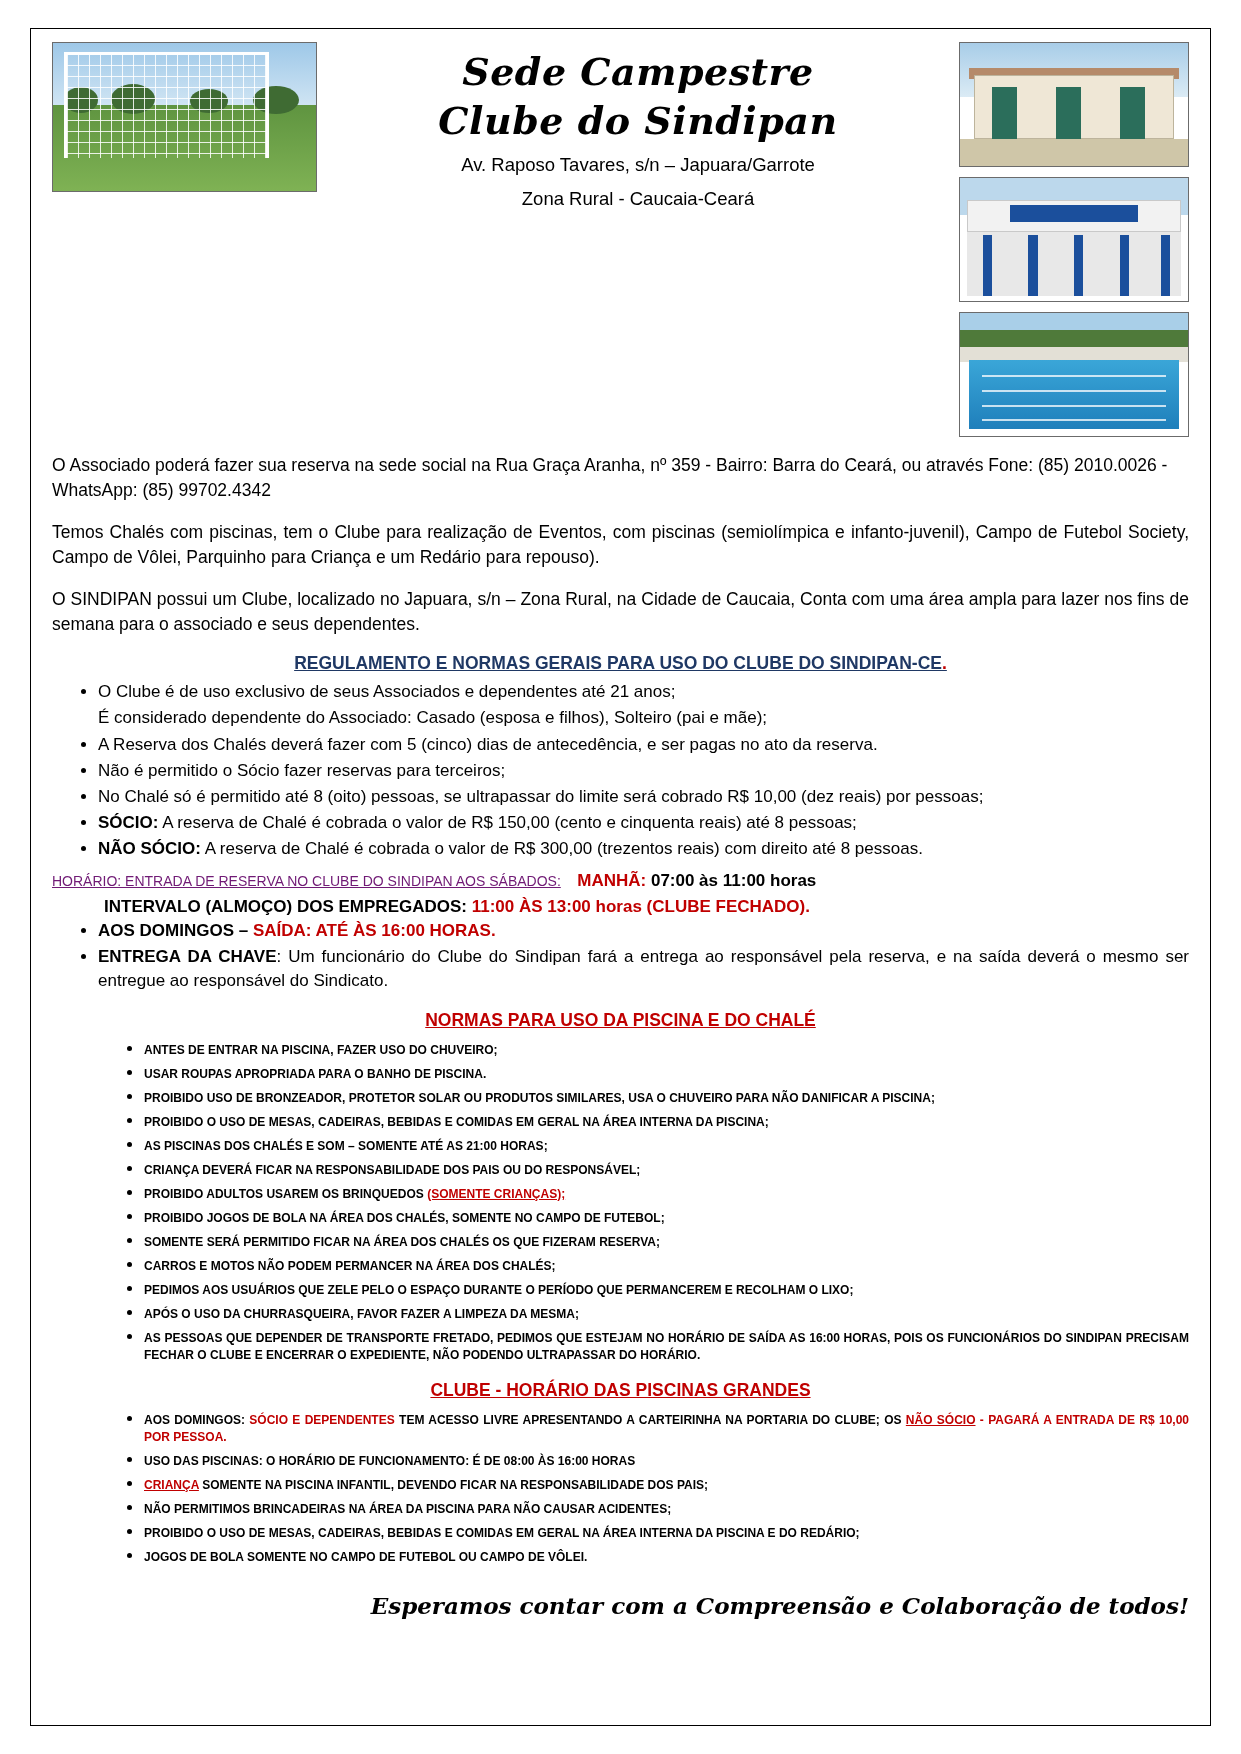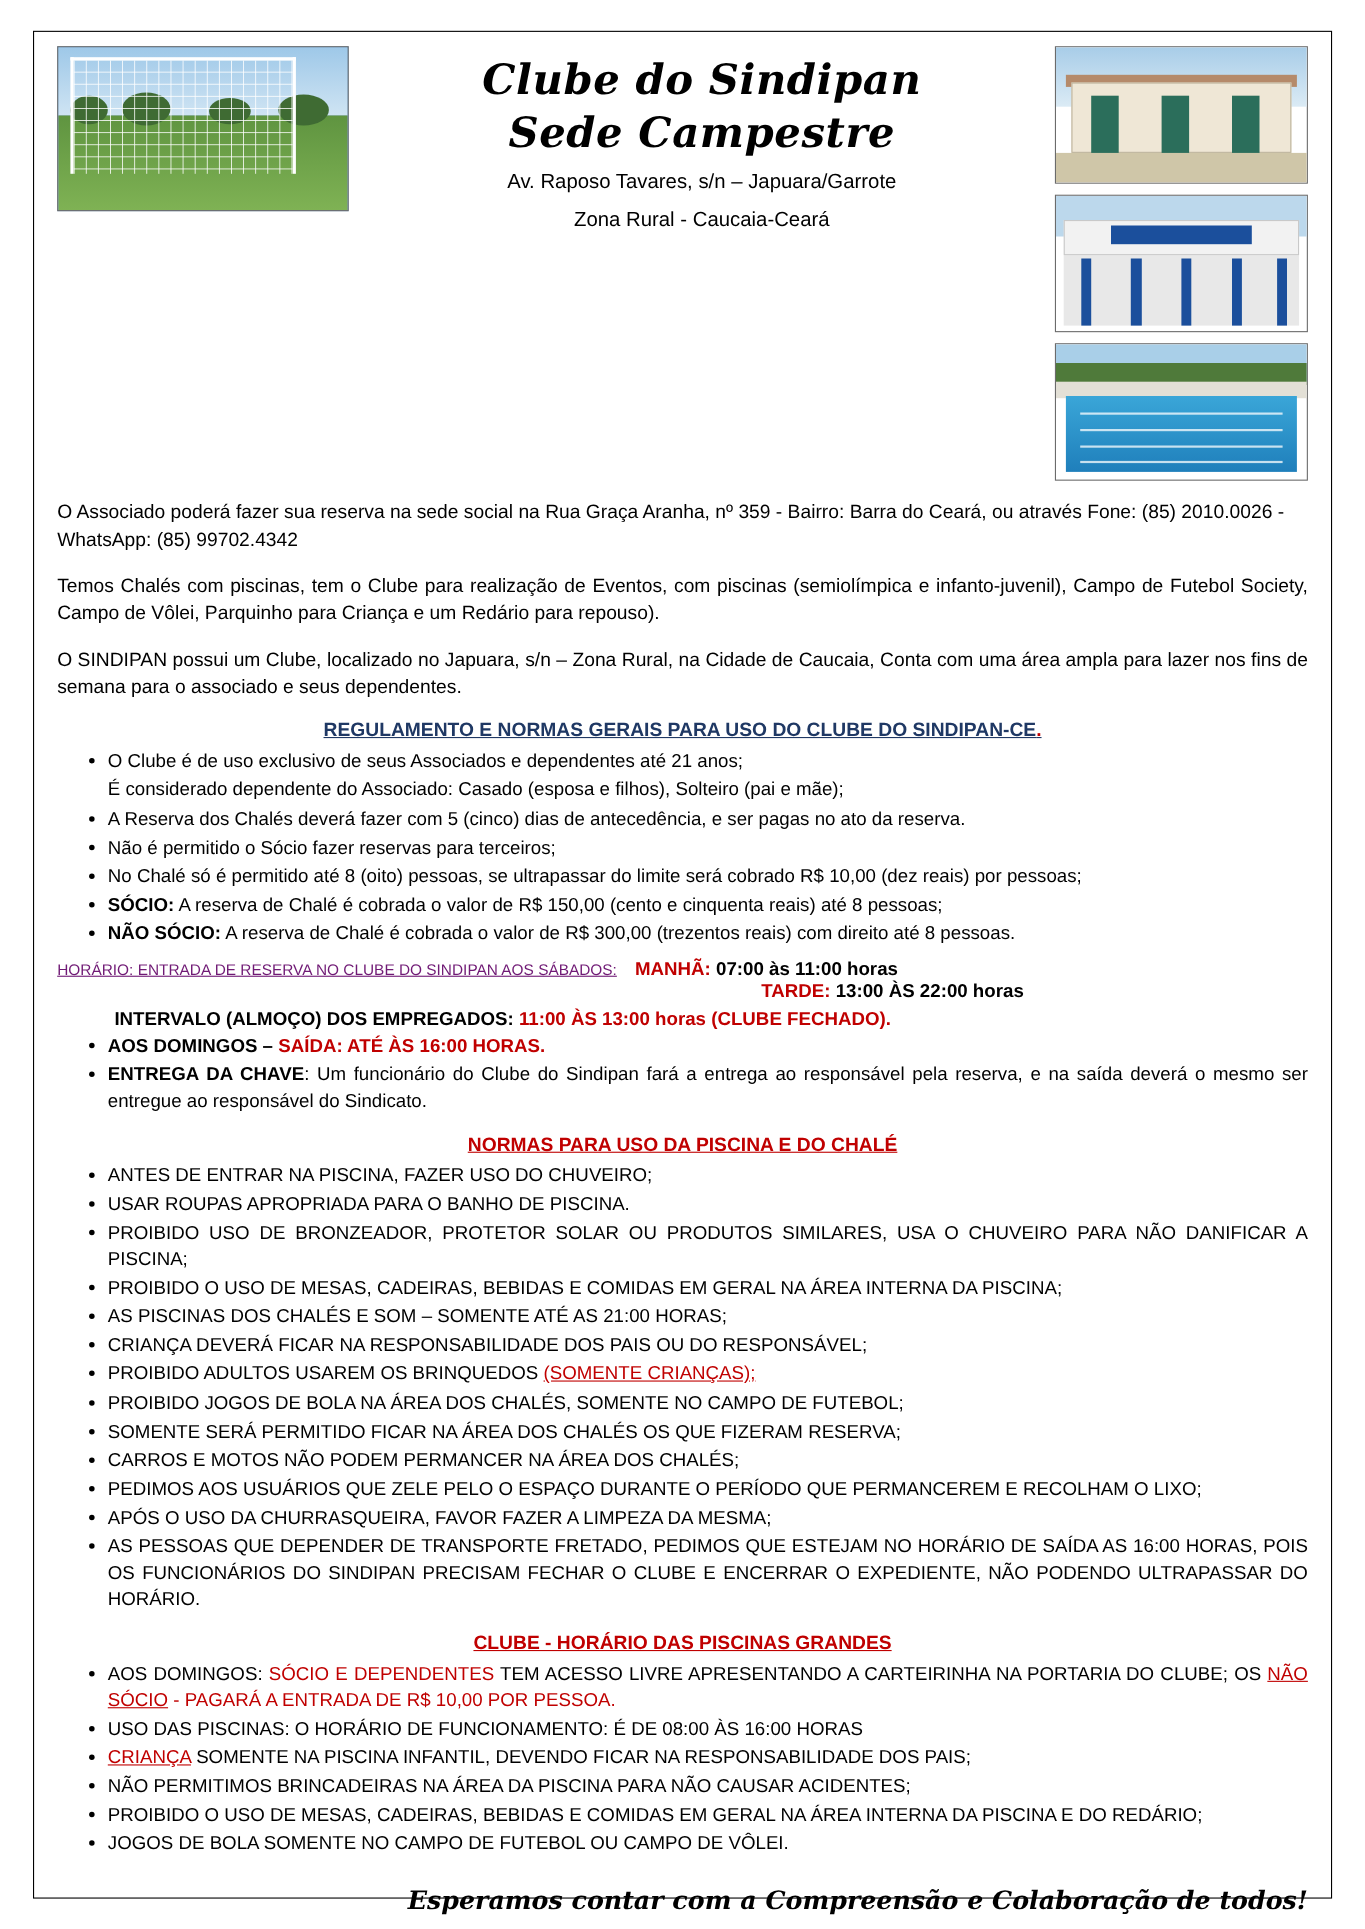--- a/index.html
+++ b/index.html
@@ -135,21 +135,21 @@
 
   .hor-block { margin-top: 10px; }
   .hor-head { font-size: 14px; font-weight: normal; color: #701a75; text-decoration: underline; display: inline-block; }
   .hor-times { display: inline-block; margin-left: 12px; font-weight: bold; font-size: 17px; }
   .hor-times .lbl { color: #c00000; }
   .hor-row2 { margin-left: 640px; font-weight: bold; font-size: 17px; }
   .hor-row2 .lbl { color: #c00000; }
   .intervalo { margin: 6px 0 0 52px; font-weight: bold; font-size: 17px; }
   .intervalo .val { color: #c00000; }
 
-  .small-caps-list li { font-weight: normal; font-size: 17px; }
+  .small-caps-list li { font-weight: bold; font-size: 12px; margin-left: 46px; }
   .footer-sign {
     text-align: right;
     font-family: "DejaVu Serif", serif;
     font-style: italic;
     font-weight: bold;
     font-size: 23px;
     margin-top: 26px;
   }
 </style>
 </head>
@@ -166,22 +166,22 @@
         <div class="sky"></div>
         <div class="grass"></div>
         <div class="tree" style="left:4%; top:30%; width:34px; height:26px;"></div>
         <div class="tree" style="left:22%; top:28%; width:44px; height:30px;"></div>
         <div class="tree" style="left:52%; top:31%; width:38px; height:24px;"></div>
         <div class="tree" style="left:76%; top:29%; width:46px; height:28px;"></div>
         <div class="goalnet"></div>
       </div>
 
       <div class="title-col">
+        <div class="club-title">Sede Campestre</div>
         <div class="club-title">Clube do Sindipan</div>
-        <div class="club-title">Sede Campestre</div>
         <div class="club-addr">Av. Raposo Tavares, s/n – Japuara/Garrote</div>
         <div class="club-addr">Zona Rural  -  Caucaia-Ceará</div>
       </div>
 
       <div class="photo-right-col">
         <div class="photo-r">
           <div class="b-sky"></div>
           <div class="b-ground"></div>
           <div class="b-roof"></div>
           <div class="b-wall"></div>
@@ -231,24 +231,20 @@
       <li><span class="bold">SÓCIO:</span><span> A reserva de Chalé é cobrada o valor de R$ 150,00 (cento e cinquenta reais) até 8 pessoas;</span></li>
       <li><span class="bold">NÃO SÓCIO:</span><span> A reserva de Chalé é cobrada o valor de R$ 300,00 (trezentos reais) com direito até 8 pessoas.</span></li>
     </ul>
 
     <div class="hor-block">
       <span class="hor-head">HORÁRIO: ENTRADA DE RESERVA NO CLUBE DO SINDIPAN AOS SÁBADOS:</span>
       <span class="hor-times">
         <span class="lbl">MANHÃ:</span>
         <span>07:00 às 11:00 horas</span>
       </span>
-      <div class="hor-row2">
-        <span class="lbl">TARDE:</span>
-        <span>13:00 ÀS 22:00 horas</span>
-      </div>
       <div class="intervalo">
         <span>INTERVALO (ALMOÇO) DOS EMPREGADOS:</span>
         <span class="val">11:00 ÀS 13:00 horas  (CLUBE FECHADO).</span>
       </div>
     </div>
 
     <ul>
       <li class="bold">
         <span>AOS DOMINGOS –</span>
         <span class="red">SAÍDA: ATÉ ÀS 16:00 HORAS.</span>

